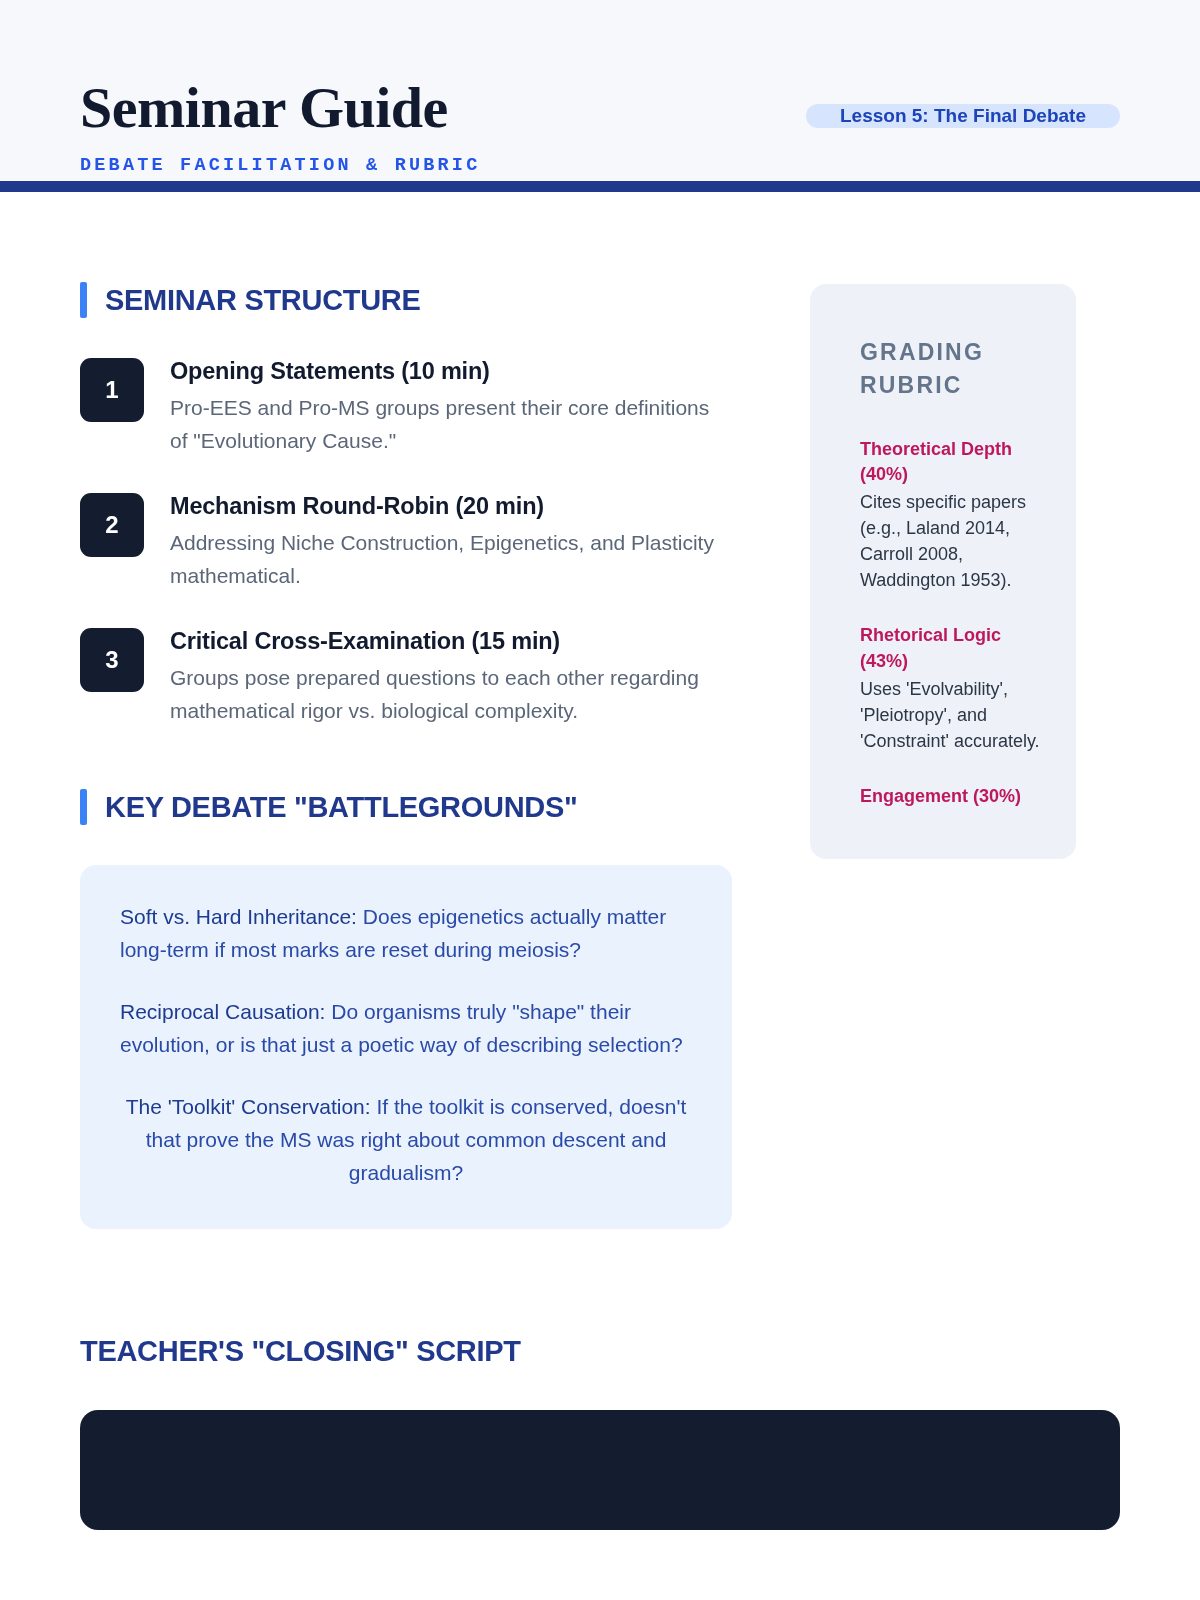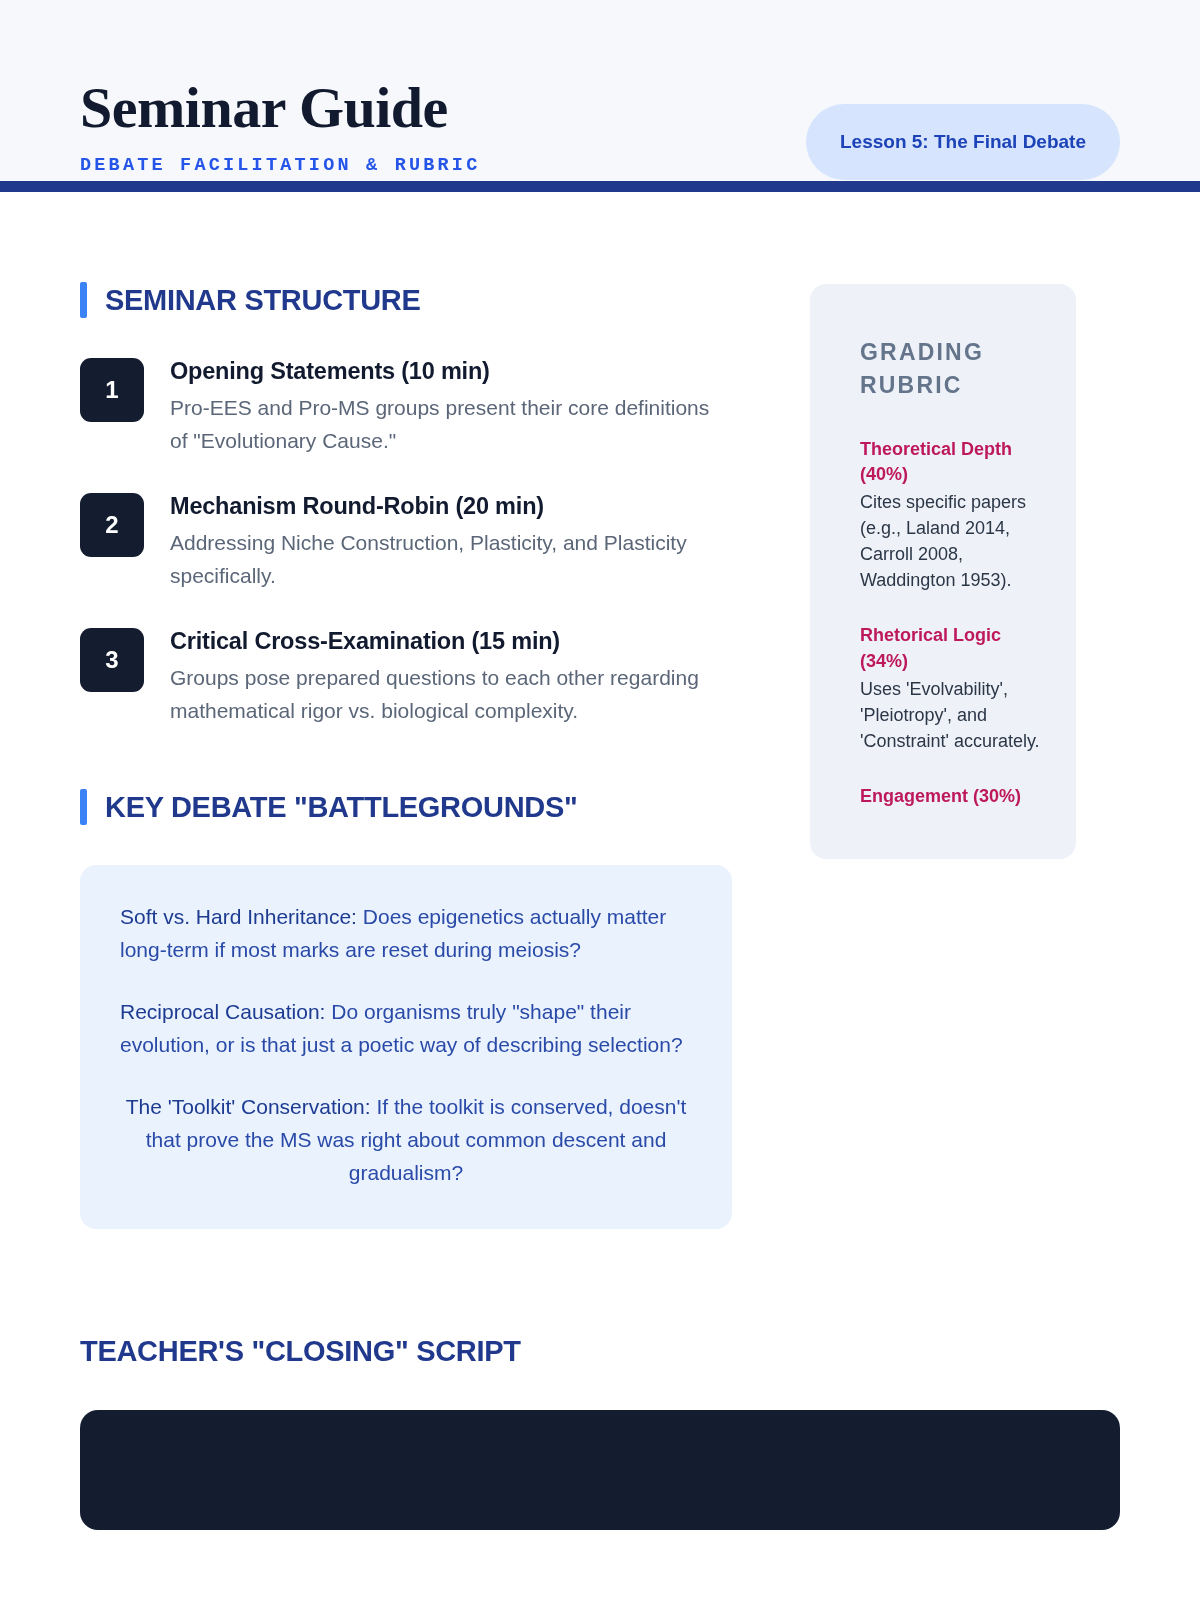--- a/index.html
+++ b/index.html
@@ -37,21 +37,21 @@
     color: #2554e8;
     letter-spacing: 3.2px;
     margin-top: 16px;
   }
   .lesson-badge {
     background: #d6e4fd;
     color: #1d43b8;
     font-size: 19px;
     font-weight: bold;
     border-radius: 999px;
-    padding: 27px 34px;
+    padding: 1px 34px;
     margin-top: 26px;
     white-space: nowrap;
   }
   .header-rule {
     position: absolute;
     left: 0; right: 0;
     bottom: 0;
     height: 11px;
     background: #21398d;
   }
@@ -209,21 +209,21 @@
       <div class="step-body">
         <div class="step-title">Opening Statements (10 min)</div>
         <div class="step-desc">Pro-EES and Pro-MS groups present their core definitions of "Evolutionary Cause."</div>
       </div>
     </div>
 
     <div class="step">
       <div class="step-num">2</div>
       <div class="step-body">
         <div class="step-title">Mechanism Round-Robin (20 min)</div>
-        <div class="step-desc">Addressing Niche Construction, Plasticity, and Plasticity specifically.</div>
+        <div class="step-desc">Addressing Niche Construction, Epigenetics, and Plasticity mathematical.</div>
       </div>
     </div>
 
     <div class="step">
       <div class="step-num">3</div>
       <div class="step-body">
         <div class="step-title">Critical Cross-Examination (15 min)</div>
         <div class="step-desc">Groups pose prepared questions to each other regarding mathematical rigor vs. biological complexity.</div>
       </div>
     </div>
@@ -249,21 +249,21 @@
   <div class="col-side">
     <div class="rubric-card">
       <div class="rubric-head">GRADING RUBRIC</div>
 
       <div class="rubric-item">
         <div class="rubric-crit">Theoretical Depth (40%)</div>
         <div class="rubric-desc">Cites specific papers (e.g., Laland 2014, Carroll 2008, Waddington 1953).</div>
       </div>
 
       <div class="rubric-item">
-        <div class="rubric-crit">Rhetorical Logic (34%)</div>
+        <div class="rubric-crit">Rhetorical Logic (43%)</div>
         <div class="rubric-desc">Uses 'Evolvability', 'Pleiotropy', and 'Constraint' accurately.</div>
       </div>
 
       <div class="rubric-item">
         <div class="rubric-crit">Engagement (30%)</div>
       </div>
     </div>
   </div>
 </div>
 

